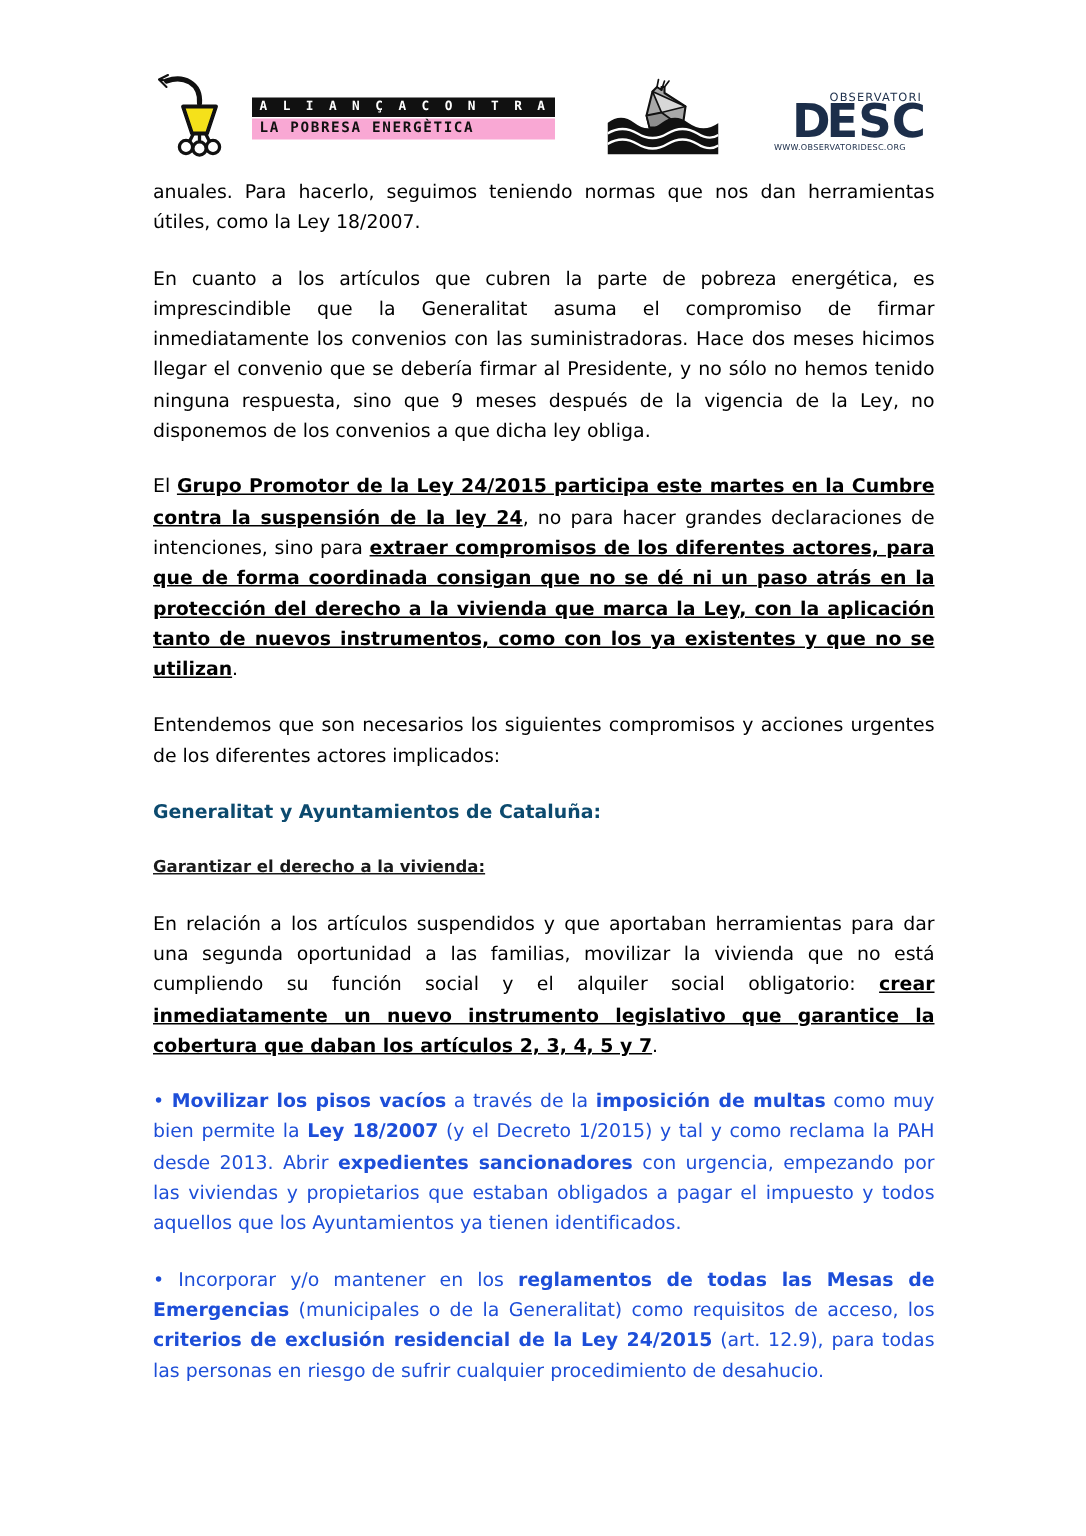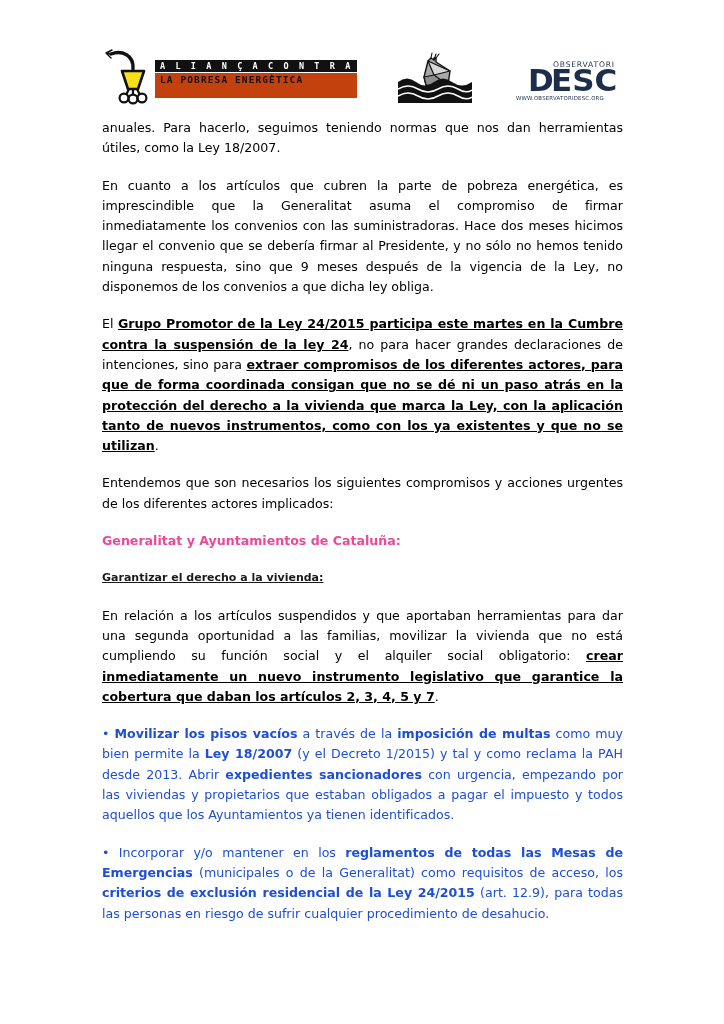--- a/index.html
+++ b/index.html
@@ -32,21 +32,21 @@
     height: 66px;
     display: flex;
     align-items: center;
     justify-content: space-between;
   }
 
   
   .logo-alianca {
     display: flex;
     align-items: center;
-    gap: 1px;
+    gap: 14px;
   }
   .plug-icon {
     width: 52px;
     height: 60px;
     flex: 0 0 52px;
   }
   .alianca-words {
     display: flex;
     flex-direction: column;
     gap: 1px;
@@ -57,27 +57,27 @@
     color: #ffffff;
     font-family: "DejaVu Sans Mono", monospace;
     font-size: 8.5px;
     font-weight: bold;
     letter-spacing: 2.6px;
     padding: 2px 4px 2px 5px;
     line-height: 1.05;
     white-space: nowrap;
   }
   .ac-line2 {
-    background: #c2410c;
+    background: #f9a8d4;
     color: #111111;
     font-family: "DejaVu Sans Mono", monospace;
     font-size: 9.5px;
     font-weight: bold;
     letter-spacing: 1.1px;
-    padding: 2px 4px 13px 5px;
+    padding: 2px 4px 2px 5px;
     line-height: 1.05;
     white-space: nowrap;
   }
 
   
   .logo-pah {
     display: flex;
     align-items: center;
     gap: 7px;
   }
@@ -126,21 +126,21 @@
   p.para b, p.para strong {
     font-weight: bold;
     text-decoration: underline;
   }
   h3.subhead {
     margin: 0 0 17px 0;
     font-size: 12.6px;
     line-height: 20.3px;
     font-weight: bold;
     text-align: left;
-    color: #ec4899;
+    color: #0c4a6e;
   }
   p.underlined {
     margin: 0 0 17px 0;
     font-size: 11px;
     line-height: 20.3px;
     text-align: left;
     color: #1a1a1a;
     font-weight: bold;
   }
   p.underlined span.u {

